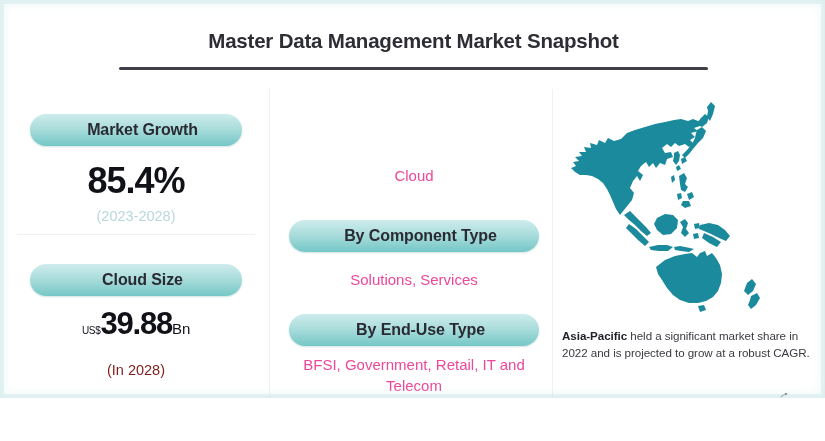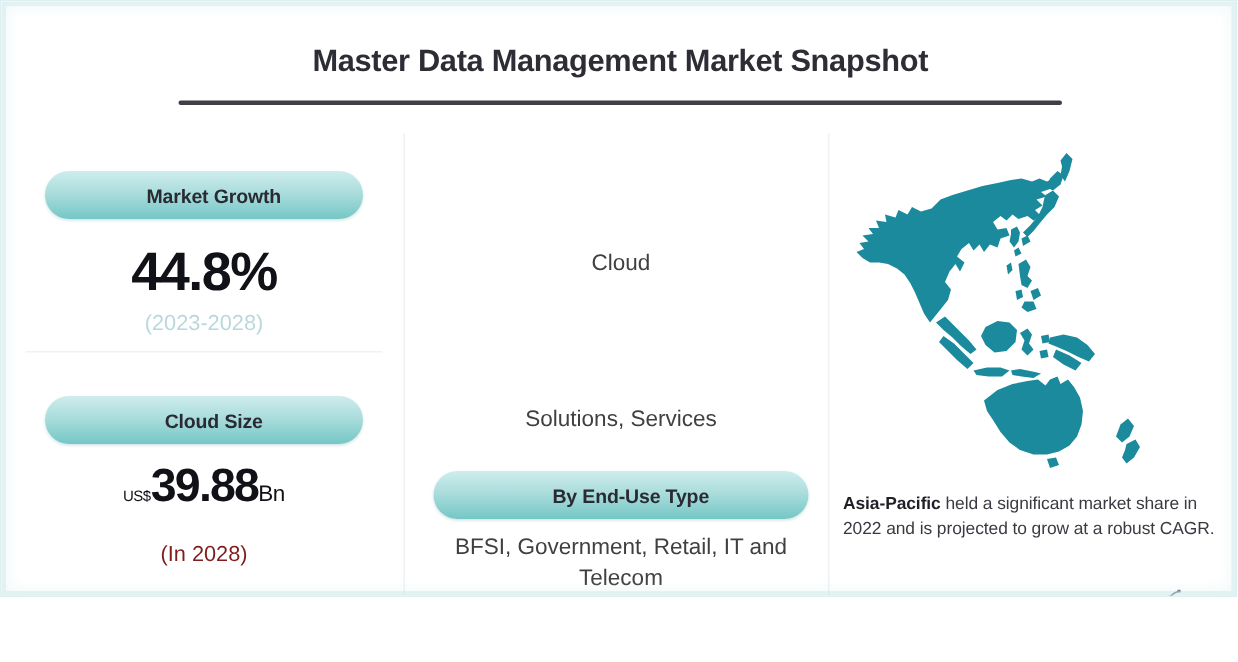--- a/index.html
+++ b/index.html
@@ -79,21 +79,21 @@
     position: absolute;
     height: 32px;
     border-radius: 16px;
     background: linear-gradient(180deg, #cfeced 0%, #a8dcdb 48%, #74c7c6 100%);
     box-shadow: 0 1px 2px rgba(90, 150, 150, 0.28);
     display: flex;
     align-items: center;
     justify-content: center;
   }
   .pill-label {
-    font-size: 13px;
+    font-size: 16px;
     font-weight: bold;
     color: #2a2a33;
     letter-spacing: -0.1px;
     white-space: nowrap;
     margin-left: 13px;
   }
 
   
   .pill-growth { left: 29px; top: 113px; width: 212px; }
   .pill-size   { left: 29px; top: 263px; width: 212px; }
@@ -152,21 +152,21 @@
   .pill-deploy    { left: 288px; top: 114px; width: 250px; }
   .pill-component { left: 288px; top: 219px; width: 250px; }
   .pill-enduse    { left: 288px; top: 313px; width: 250px; }
 
   .mid-value {
     position: absolute;
     left: 276px;
     width: 274px;
     text-align: center;
     font-size: 15px;
-    color: #404040;
+    color: #ec4899;
     line-height: 21px;
   }
   .mid-deploy    { top: 164px; }
   .mid-component { top: 268px; }
   .mid-enduse    { top: 353px; }
 
   
   .map-wrap {
     position: absolute;
     left: 560px;
@@ -250,33 +250,36 @@
   </div>
   <div class="title-rule"></div>
 
   <div class="vdiv vdiv-1"></div>
   <div class="vdiv vdiv-2"></div>
   <div class="hdiv"></div>
 
   <div class="pill pill-growth">
     <span class="pill-label">Market Growth</span>
   </div>
-  <div class="left-value growth-value">44.8%</div>
+  <div class="left-value growth-value">85.4%</div>
   <div class="left-value growth-period">(2023-2028)</div>
 
   <div class="pill pill-size">
     <span class="pill-label">Cloud Size</span>
   </div>
   <div class="left-value size-value">
     <span class="cur">US$</span><span class="num">39.88</span><span class="unit">Bn</span>
   </div>
   <div class="left-value size-period">(In 2028)</div>
 
   <div class="mid-value mid-deploy">Cloud</div>
 
+  <div class="pill pill-component">
+    <span class="pill-label">By Component Type</span>
+  </div>
   <div class="mid-value mid-component">Solutions, Services</div>
 
   <div class="pill pill-enduse">
     <span class="pill-label">By End-Use Type</span>
   </div>
   <div class="mid-value mid-enduse">BFSI, Government, Retail, IT and Telecom</div>
 
   <div class="map-wrap">
     <svg viewBox="0 0 255 218" xmlns="http://www.w3.org/2000/svg" aria-hidden="true">
       <g fill="#1a8a9c">

